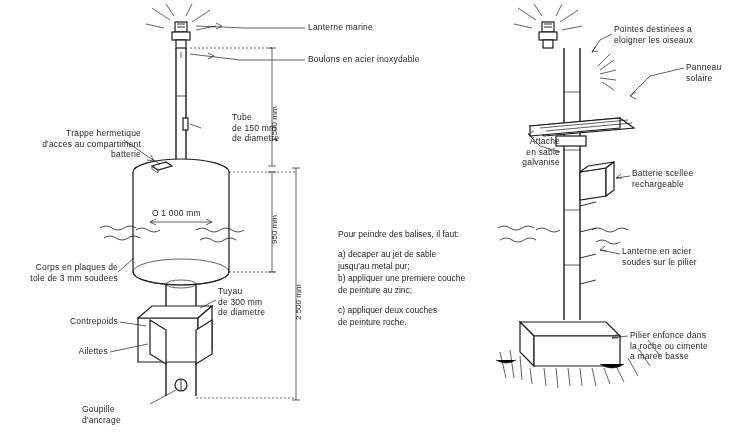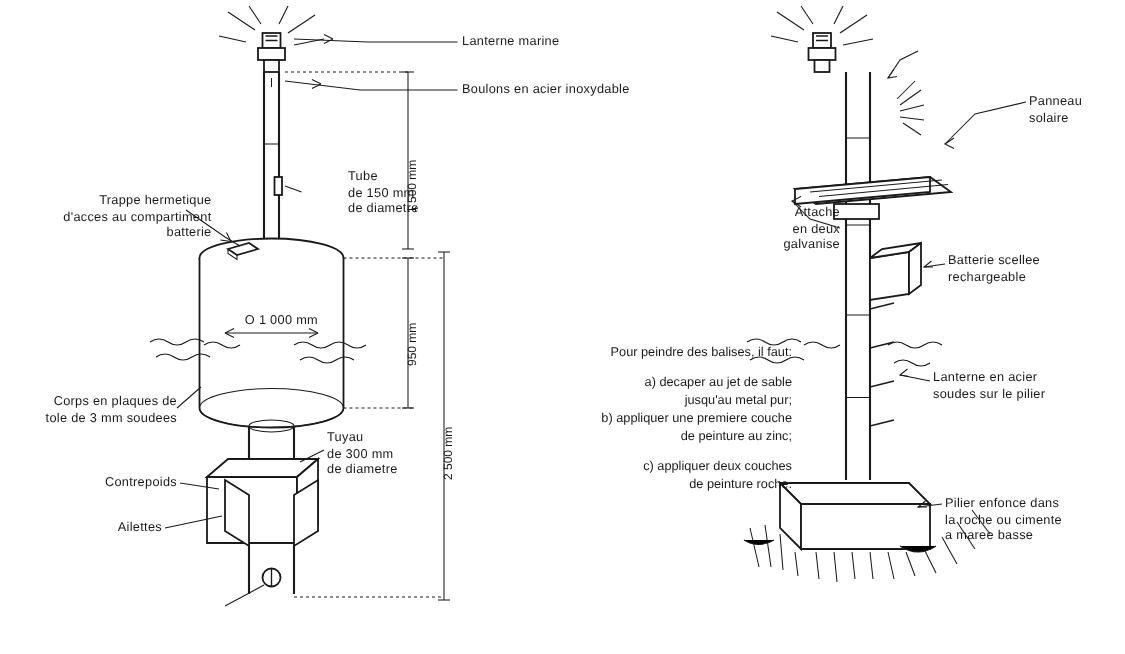--- a/index.html
+++ b/index.html
@@ -1,21 +1,21 @@
 <!DOCTYPE html>
 <html><head>
 <meta charset="utf-8">
 <style>
   html,body{margin:0;padding:0;background:#ffffff;}
   body{width:750px;height:436px;position:relative;overflow:hidden;
        font-family:"Liberation Sans", sans-serif;color:#111;}
   #sheet{position:absolute;left:0;top:0;width:709px;height:436px;}
   .lbl{position:absolute;font-size:8.5px;line-height:10.5px;color:#1a1a1a;
        letter-spacing:.2px;white-space:pre-line;}
-  .lbl.c{text-align:right;}
+  .lbl.c{text-align:left;}
   .lbl.r{text-align:right;}
   .dim{position:absolute;font-size:8px;line-height:9.5px;color:#1a1a1a;
        transform-origin:0 0;white-space:nowrap;}
   .note{position:absolute;font-size:8.5px;line-height:12px;color:#1a1a1a;}
   svg{position:absolute;left:0;top:0;}
   .ln{stroke:#1a1a1a;fill:none;stroke-width:.9;}
   .ln2{stroke:#1a1a1a;fill:none;stroke-width:1.4;}
   .thin{stroke:#1a1a1a;fill:none;stroke-width:.7;}
   .wv{stroke:#1a1a1a;fill:none;stroke-width:.8;}
   .fillw{fill:#ffffff;stroke:#1a1a1a;stroke-width:1.2;}
@@ -209,39 +209,43 @@
 <div class="lbl" style="left:204px;top:112px;margin-left:28px;">Tube
 de 150 mm
 de diametre</div>
 <div class="lbl r" style="left:6px;top:262px;width:112px;">Corps en plaques de
 tole de 3 mm soudees</div>
 <div class="lbl" style="left:218px;top:286px;">Tuyau
 de 300 mm
 de diametre</div>
 <div class="lbl r" style="left:38px;top:316px;width:80px;">Contrepoids</div>
 <div class="lbl r" style="left:34px;top:346px;width:74px;">Ailettes</div>
+<div class="lbl c" style="left:82px;top:404px;width:74px;">Goupille
+d'ancrage</div>
 <div class="lbl c" style="left:152px;top:208px;width:60px;">O 1 000 mm</div>
 
 <div class="dim" style="left:270px;top:142px;transform:rotate(-90deg);">1 500 mm</div>
 <div class="dim" style="left:270px;top:244px;transform:rotate(-90deg);">950 mm</div>
 <div class="dim" style="left:294px;top:320px;transform:rotate(-90deg);">2 500 mm</div>
 
-<div class="note" style="left:338px;top:228px;width:190px;text-align:right;">
+<div class="note" style="left:338px;top:228px;width:190px;">
   <div>Pour peindre des balises, il faut:</div>
   <div style="margin-top:8px;white-space:pre-line;">a)  decaper au jet de sable
      jusqu'au metal pur;</div>
   <div style="margin-top:0;white-space:pre-line;">b)  appliquer une premiere couche
      de peinture au zinc;</div>
   <div style="margin-top:8px;white-space:pre-line;">c)  appliquer deux couches
      de peinture roche.</div>
 </div>
 
+<div class="lbl" style="left:614px;top:24px;width:124px;">Pointes destinees a
+eloigner les oiseaux</div>
 <div class="lbl" style="left:686px;top:62px;width:62px;">Panneau solaire</div>
 <div class="lbl r" style="left:474px;top:136px;width:86px;">Attache
-en deux
+en sable
 galvanise</div>
 <div class="lbl" style="left:632px;top:168px;width:96px;">Batterie scellee
 rechargeable</div>
 <div class="lbl" style="left:622px;top:246px;width:106px;">Lanterne en acier
 soudes sur le pilier</div>
 <div class="lbl" style="left:630px;top:330px;width:108px;">Pilier enfonce dans
 la roche ou cimente
 a maree basse</div>
 
 </div>

